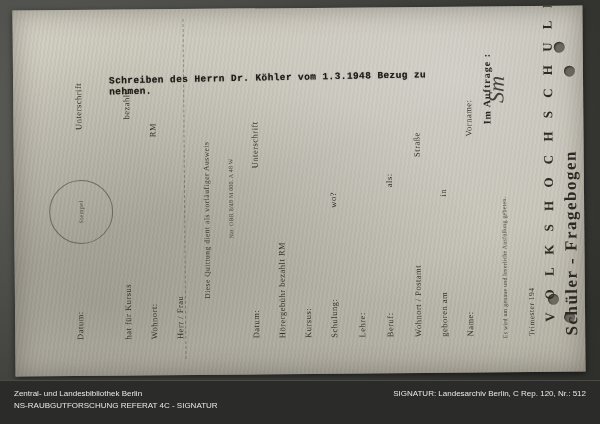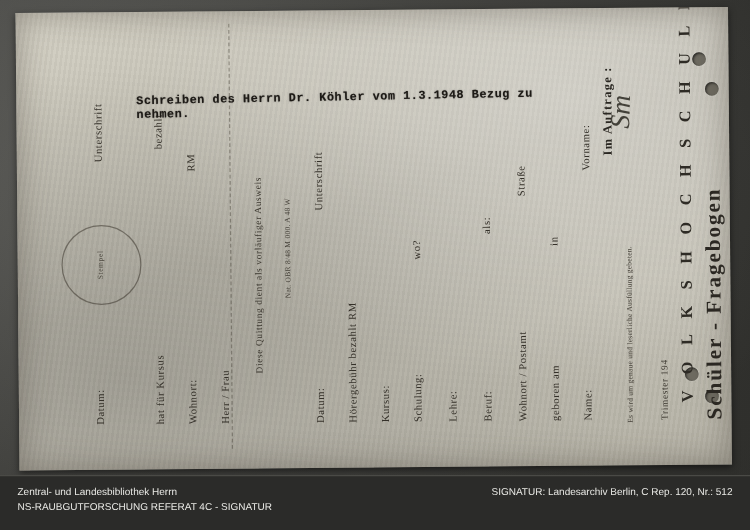--- a/index.html
+++ b/index.html
@@ -274,20 +274,20 @@
     </div>
 
     <div class="typed-line">Schreiben des Herrn Dr. Köhler vom 1.3.1948 Bezug zu nehmen.</div>
 
     <div class="edgeshade"></div>
   </div>
 
   <div class="footer">
     <div class="divider"></div>
     <div class="left">
-      <div>Zentral- und Landesbibliothek Herrn</div>
+      <div>Zentral- und Landesbibliothek Berlin</div>
       <div>NS-RAUBGUTFORSCHUNG REFERAT 4C - SIGNATUR</div>
     </div>
     <div class="right">
       <div>SIGNATUR: Landesarchiv Berlin, C Rep. 120, Nr.: 512</div>
     </div>
   </div>
 </div>
 
 </body></html>

